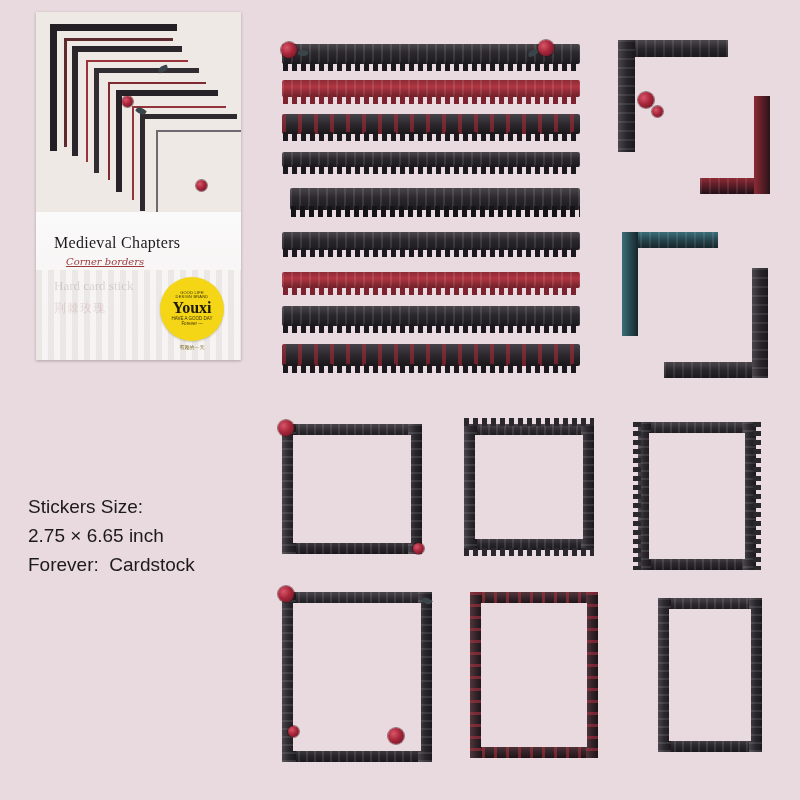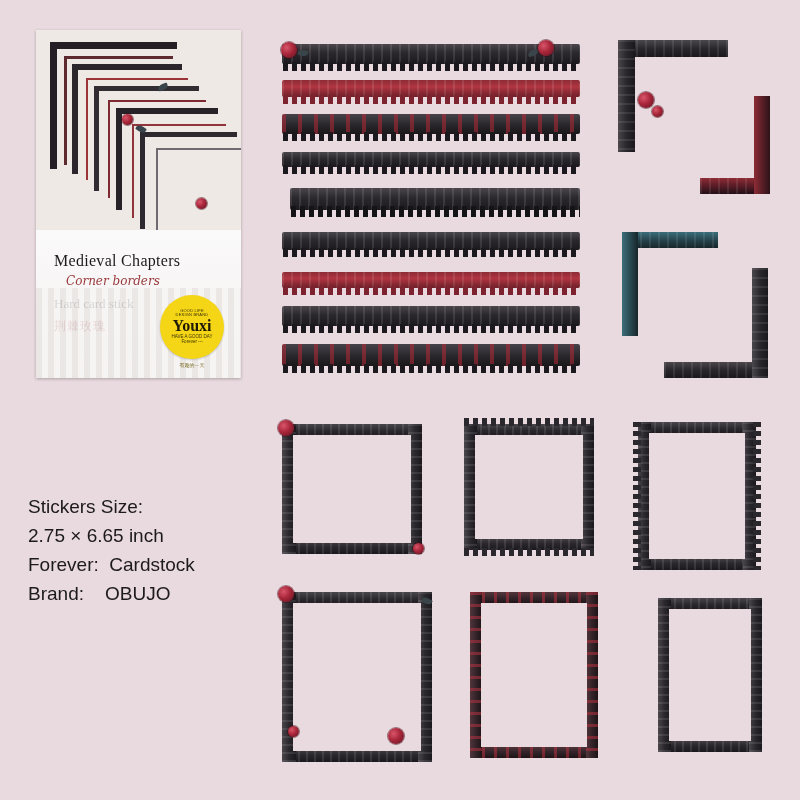--- a/index.html
+++ b/index.html
@@ -7,21 +7,21 @@
     width:800px;height:800px;
     background:#e8dade;
     font-family:"Liberation Sans", sans-serif;
     position:relative;
     overflow:hidden;
   }
   .stage{position:absolute;inset:0;}
 
   
   .package{
-    position:absolute;left:36px;top:30px;width:205px;height:348px;
+    position:absolute;left:36px;top:12px;width:205px;height:348px;
     background:#86efac;
     box-shadow:0 1px 3px rgba(0,0,0,.25);
     overflow:hidden;
   }
   .pkg-art{
     position:absolute;left:0;top:0;width:205px;height:200px;
     background:#efe9e6;
     overflow:hidden;
   }
   
@@ -34,21 +34,21 @@
     background:linear-gradient(180deg,#fbfafa 0%,#f2efee 100%);
   }
   .pkg-title{
     position:absolute;left:18px;top:22px;
     font-family:"Liberation Serif", serif;
     font-size:16px;color:#1d1a1c;letter-spacing:.3px;
   }
   .pkg-sub{
     position:absolute;left:30px;top:44px;
     font-family:"DejaVu Serif", serif;
-    font-style:italic;font-size:12px;color:#9a3a3c;
+    font-style:italic;font-size:10px;color:#9a3a3c;text-decoration:underline;
   }
   .pkg-sub2{
     position:absolute;left:18px;top:66px;
     font-family:"Liberation Serif", serif;
     font-size:13px;color:#1d1a1c;
   }
   .pkg-cn{
     position:absolute;left:18px;top:88px;
     font-size:12px;color:#8d2f31;letter-spacing:1px;
   }
@@ -230,21 +230,20 @@
       <div class="b5">Forever ---</div>
     </div>
     <div class="badge-cn">有趣的一天</div>
 
   </div>
 
   <div class="info">
     <div>Stickers Size:</div>
     <div>2.75 × 6.65 inch</div>
     <div>Forever:  Cardstock</div>
-    <div>Brand:    OBUJO</div>
   </div>
 
   <div class="strip lace-dark" style="left:282px;top:44px;width:298px;height:20px;">
     <div class="teeth down" style="color:#1b191d;"></div>
   </div>
   <div class="rose" style="left:281px;top:42px;"></div>
   <div class="rose" style="left:538px;top:40px;"></div>
   <div class="leaf" style="left:298px;top:50px;transform:rotate(15deg);"></div>
   <div class="leaf" style="left:528px;top:50px;transform:rotate(-15deg);"></div>
 

